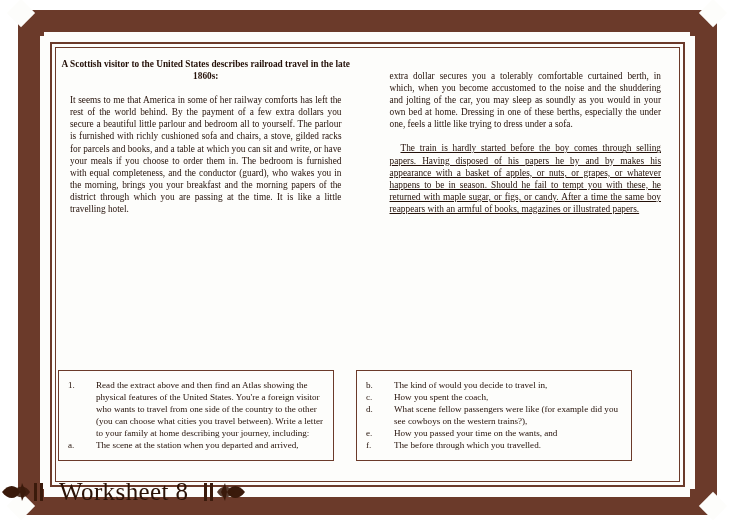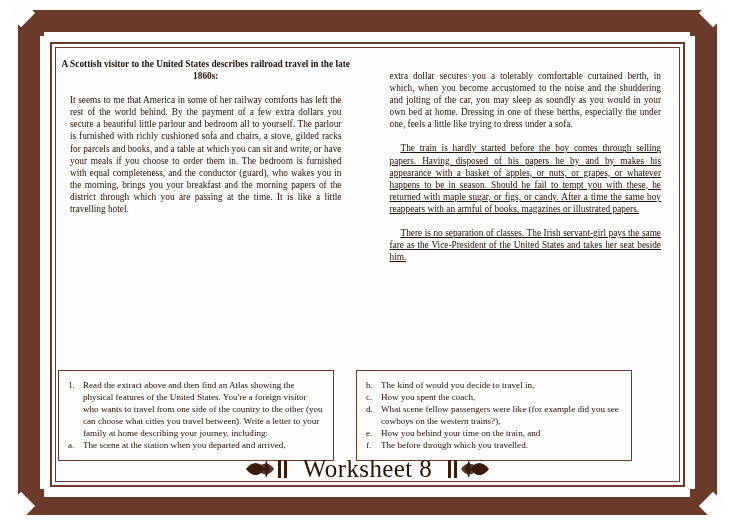--- a/index.html
+++ b/index.html
@@ -138,33 +138,33 @@
     display: flex;
     gap: 4px;
   }
   .qmark {
     width: 11px;
     flex: 0 0 11px;
     text-align: left;
   }
   .qtext {
     flex: 1 1 auto;
+    margin-left: 13px;
   }
   .qitem.sub .qmark { width: 11px; }
   .qbox .intro { margin-bottom: 0; }
 
   
   .title-band {
     position: absolute;
     left: 0;
     right: 0;
-    top: 455px;
+    top: 478px;
     display: flex;
     align-items: center;
-    justify-content: center;
     gap: 13px;
   }
   .ws-title {
     font-size: 25px;
     color: #2b1206;
     font-family: "Liberation Serif", serif;
     letter-spacing: 0.4px;
   }
   .orn-wrap { display: flex; align-items: center; }
 </style>
@@ -191,21 +191,20 @@
 
   <div class="content">
     <div class="columns">
       <div class="col">
         <span class="lead">A Scottish visitor to the United States describes railroad travel in the late 1860s:</span>
         <p>It seems to me that America in some of her railway comforts has left the rest of the world behind. By the payment of a few extra dollars you secure a beautiful little parlour and bedroom all to yourself. The parlour is furnished with richly cushioned sofa and chairs, a stove, gilded racks for parcels and books, and a table at which you can sit and write, or have your meals if you choose to order them in. The bedroom is furnished with equal completeness, and the conductor (guard), who wakes you in the morning, brings you your breakfast and the morning papers of the district through which you are passing at the time. It is like a little travelling hotel.</p>
       </div>
       <div class="col">
         <p>extra dollar secures you a tolerably comfortable curtained berth, in which, when you become accustomed to the noise and the shuddering and jolting of the car, you may sleep as soundly as you would in your own bed at home. Dressing in one of these berths, especially the under one, feels a little like trying to dress under a sofa.</p>
         <p class="indent">The train is hardly started before the boy comes through selling papers. Having disposed of his papers he by and by makes his appearance with a basket of apples, or nuts, or grapes, or whatever happens to be in season. Should he fail to tempt you with these, he returned with maple sugar, or figs, or candy. After a time the same boy reappears with an armful of books, magazines or illustrated papers.</p>
-        <p class="indent">There is no separation of classes. The Irish servant-girl pays the same fare as the Vice-President of the United States and takes her seat beside him.</p>
       </div>
     </div>
   </div>
 
   <div class="boxes">
     <div class="qbox">
       <div class="qitem">
         <span class="qmark">1.</span>
         <span class="qtext intro">Read the extract above and then find an Atlas showing the physical features of the United States. You're a foreign visitor who wants to travel from one side of the country to the other (you can choose what cities you travel between). Write a letter to your family at home describing your journey, including:</span>
       </div>
@@ -222,21 +221,21 @@
       <div class="qitem sub">
         <span class="qmark">c.</span>
         <span class="qtext">How you spent the coach,</span>
       </div>
       <div class="qitem sub">
         <span class="qmark">d.</span>
         <span class="qtext">What scene fellow passengers were like (for example did you see cowboys on the western trains?),</span>
       </div>
       <div class="qitem sub">
         <span class="qmark">e.</span>
-        <span class="qtext">How you behind your time on the train, and</span>
+        <span class="qtext">How you passed your time on the wants, and</span>
       </div>
       <div class="qitem sub">
         <span class="qmark">f.</span>
         <span class="qtext">The before through which you travelled.</span>
       </div>
     </div>
   </div>
 
   <div class="title-band">
     <span class="orn-wrap">

